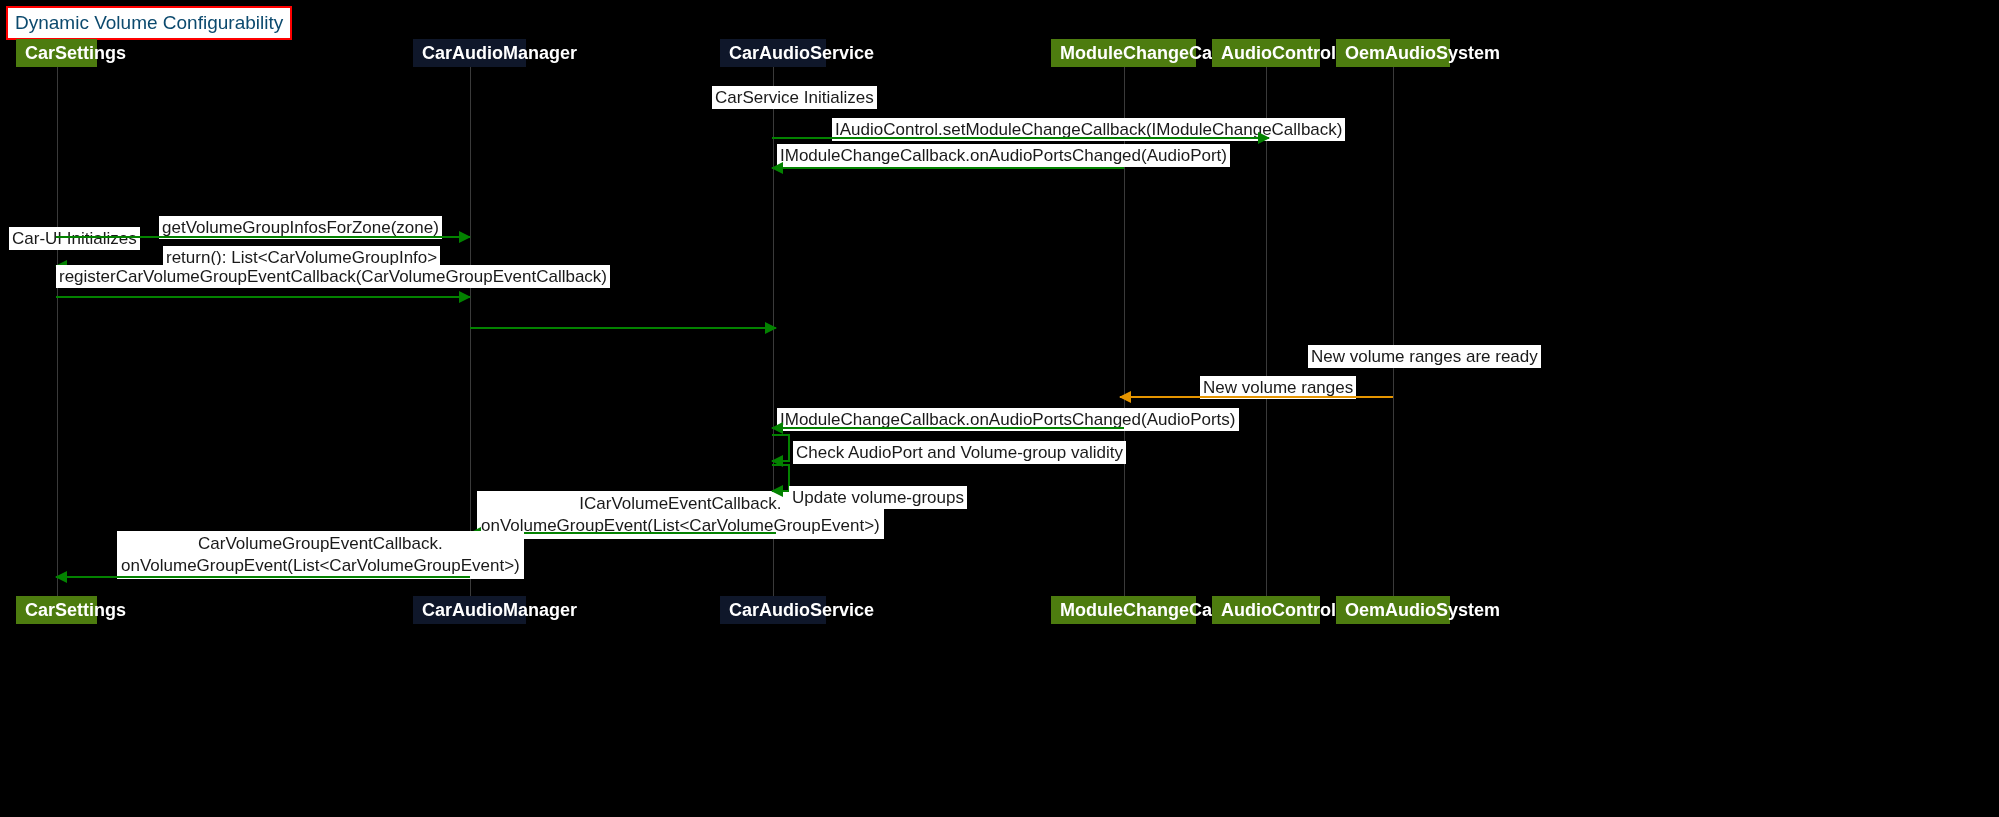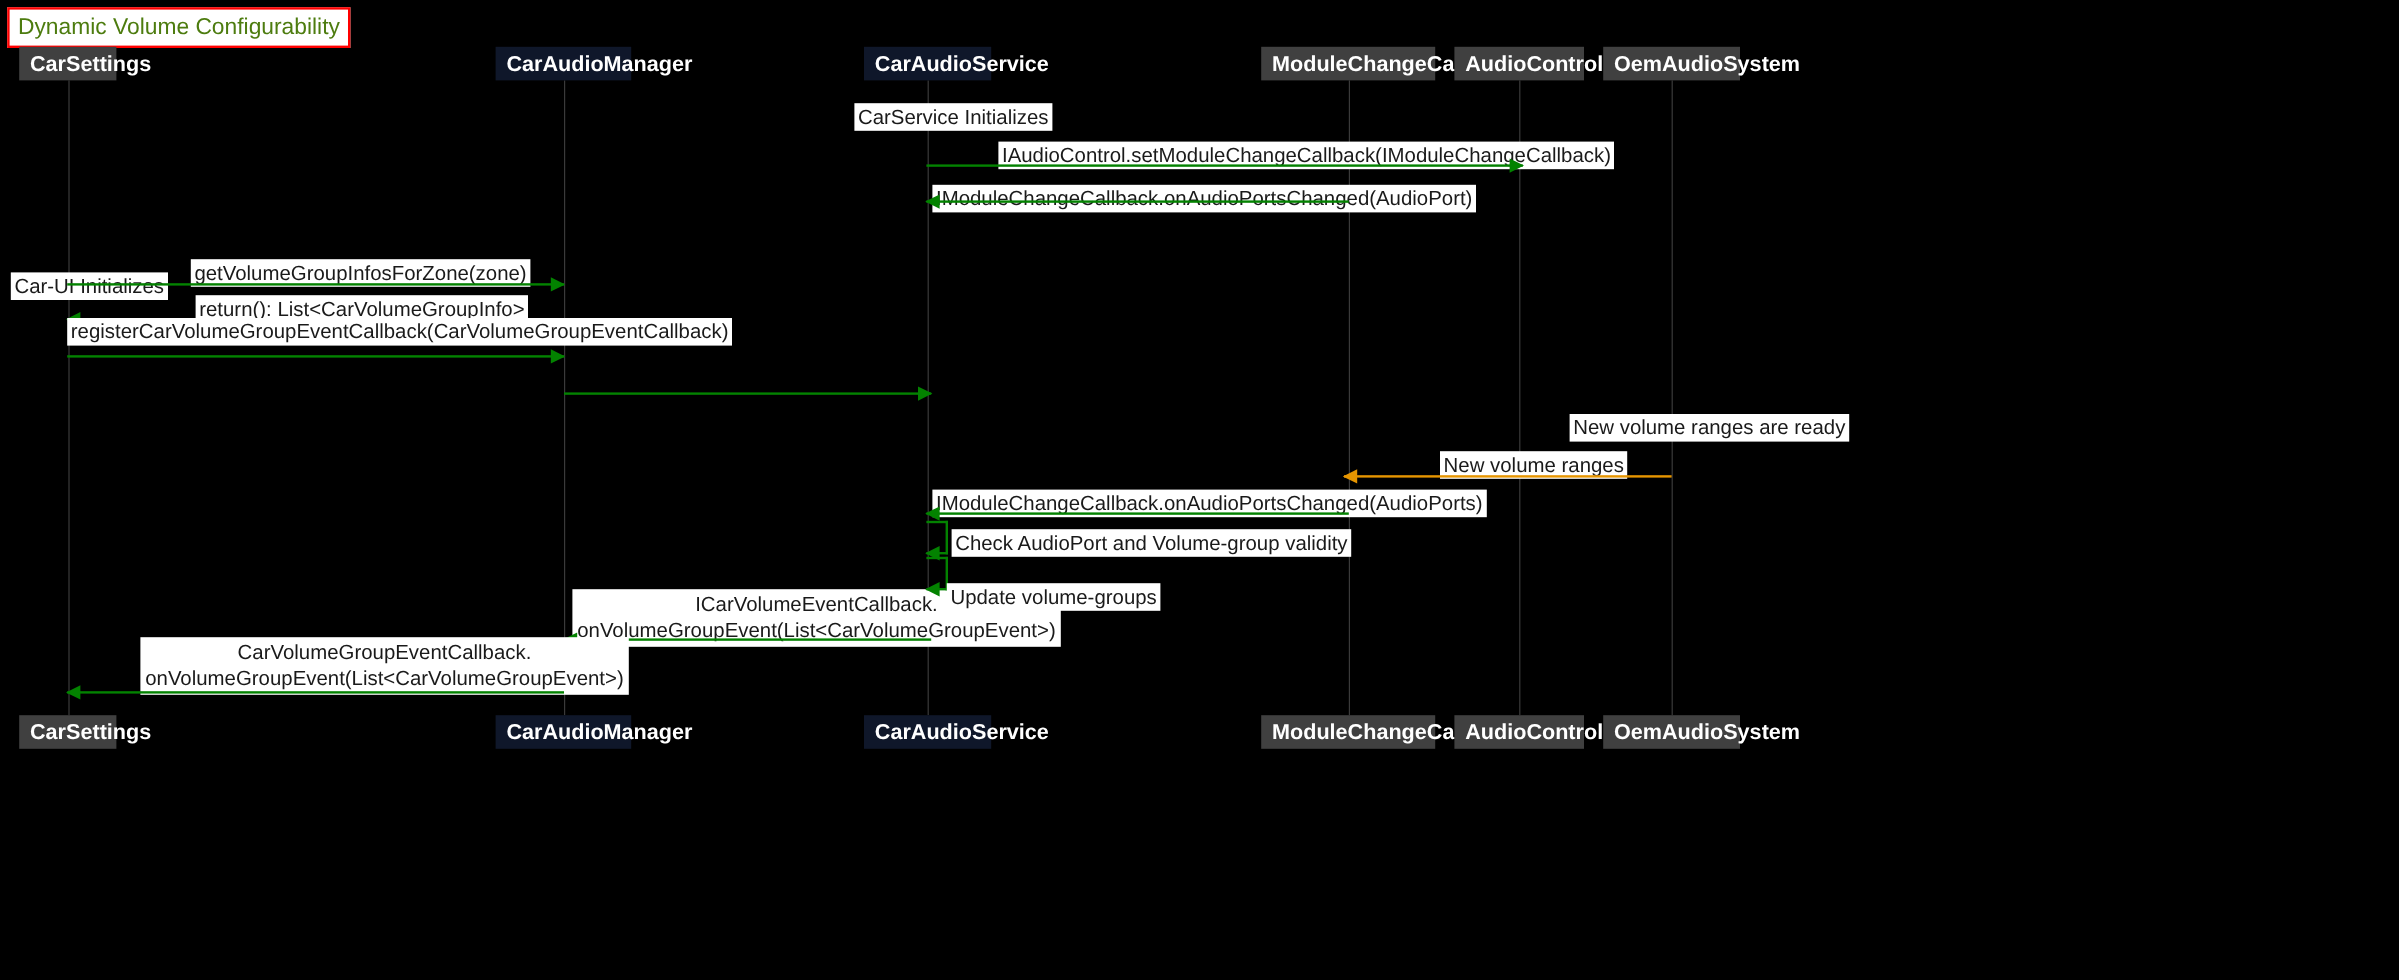--- a/index.html
+++ b/index.html
@@ -16,42 +16,42 @@
     height: 817px;
     background: #000000;
     overflow: hidden;
   }
 
   
   .title-box {
     position: absolute;
     background: #FFFFFF;
     border: 2px solid #FF0000;
-    color: #4d7c0f;
+    color: #0c4a6e;
     font-size: 19px;
     line-height: 26px;
     padding: 2px 7px;
     white-space: nowrap;
     box-sizing: border-box;
   }
 
   
   .participant {
     position: absolute;
     color: #FFFFFF;
     font-size: 18px;
     font-weight: bold;
     text-align: center;
     line-height: 28px;
     height: 28px;
     white-space: nowrap;
     box-sizing: border-box;
     padding: 0 9px;
   }
-  .p-orange { background: #404040; }
+  .p-orange { background: #4d7c0f; }
   .p-green  { background: #0f172a; }
 
   
   .lifeline {
     position: absolute;
     width: 1px;
     background: #3A3A3A;
   }
 
   
@@ -133,21 +133,21 @@
     <div class="participant p-orange" style="left: 1212px; top: 39px; width: 108px;">AudioControlHal</div>
     <div class="participant p-orange" style="left: 1212px; top: 596px; width: 108px;">AudioControlHal</div>
     <div class="participant p-orange" style="left: 1336px; top: 39px; width: 114px;">OemAudioSystem</div>
     <div class="participant p-orange" style="left: 1336px; top: 596px; width: 114px;">OemAudioSystem</div>
     <div class="note" style="left: 712px; top: 86px;">CarService Initializes</div>
     <div class="note" style="left: 9px; top: 186px; margin-top: 41px;">Car-UI Initializes</div>
     <div class="note" style="left: 1308px; top: 345px;">New volume ranges are ready</div>
     <div class="note" style="left: 832px; top: 118px;">IAudioControl.setModuleChangeCallback(IModuleChangeCallback)</div>
     <div class="arrow-line" style="left: 772px; top: 137px; width: 497px;"></div>
     <div class="arrow-head right" style="top: 132px; left: 1258px;"></div>
-    <div class="note" style="left: 777px; top: 154px;">IModuleChangeCallback.onAudioPortsChanged(AudioPort)</div>
+    <div class="note" style="left: 777px; top: 144px;">IModuleChangeCallback.onAudioPortsChanged(AudioPort)</div>
     <div class="arrow-line" style="left: 772px; top: 167px; width: 352px;"></div>
     <div class="arrow-head left" style="top: 162px; left: 771px;"></div>
     <div class="note" style="left: 159px; top: 216px;">getVolumeGroupInfosForZone(zone)</div>
     <div class="arrow-line" style="left: 56px; top: 236px; width: 414px;"></div>
     <div class="arrow-head right" style="top: 231px; left: 459px;"></div>
     <div class="note" style="left: 163px; top: 246px;">return(): List&lt;CarVolumeGroupInfo&gt;</div>
     <div class="arrow-line dashed" style="left: 56px; top: 265px; width: 414px;"></div>
     <div class="arrow-head left" style="top: 260px; left: 55px;"></div>
     <div class="note" style="left: 56px; top: 265px;">registerCarVolumeGroupEventCallback(CarVolumeGroupEventCallback)</div>
     <div class="arrow-line" style="left: 56px; top: 296px; width: 414px;"></div>

